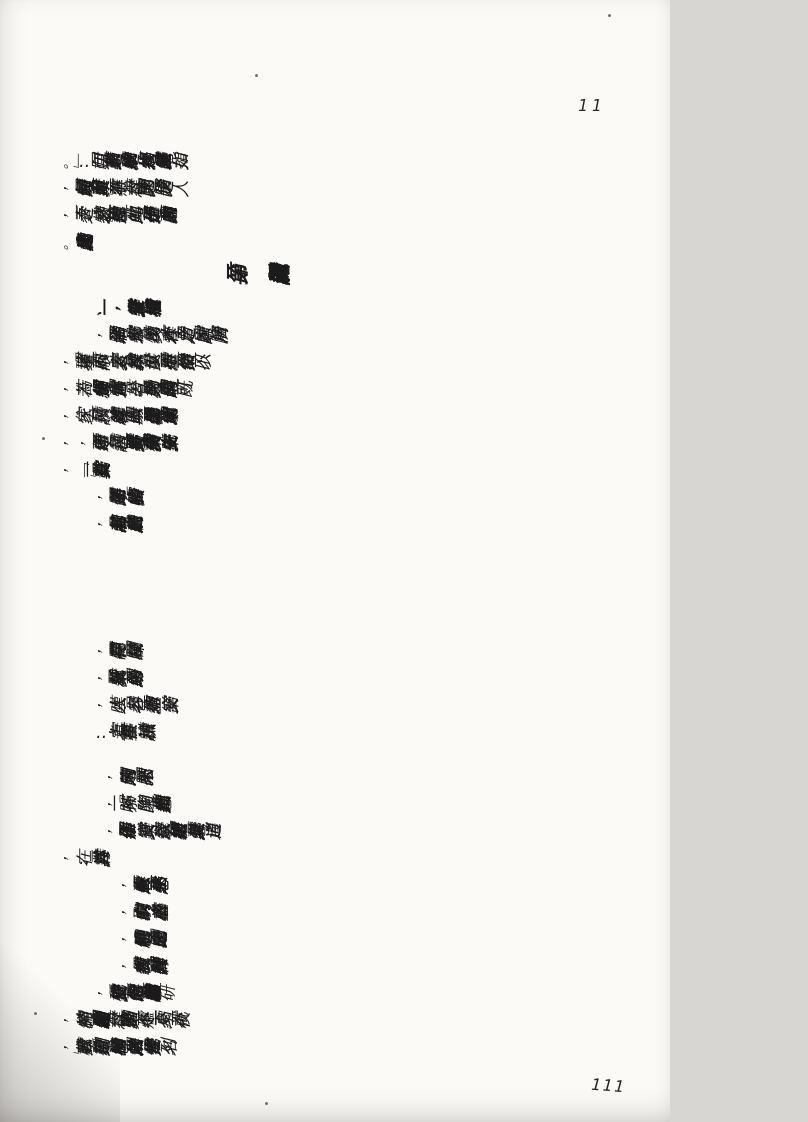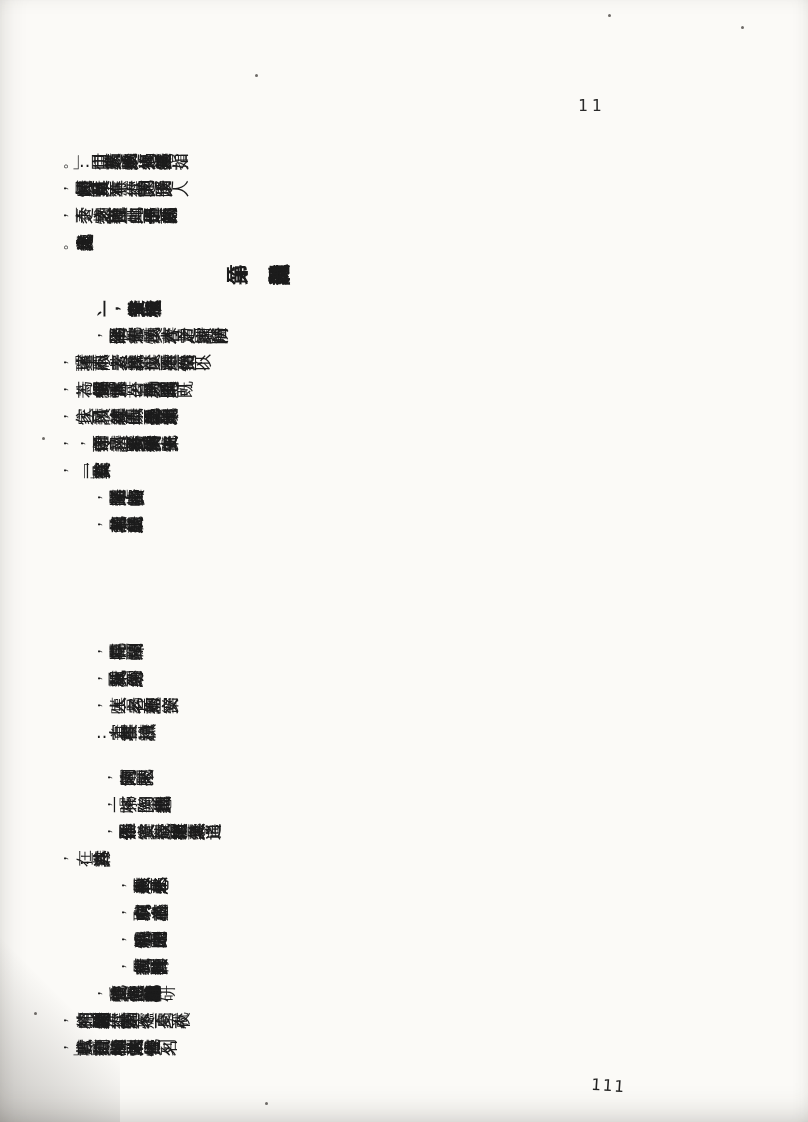--- a/index.html
+++ b/index.html
@@ -1,26 +1,27 @@
 <!DOCTYPE html>
 <html><head>
 <meta charset="utf-8">
 <style>
   html,body{margin:0;padding:0;background:#d8d6d2;}
   .page{
     position:relative;
-    width:808px;height:1122px;
+    width:670px;height:1122px;
     background:#fbfaf7;
     overflow:hidden;
     font-family:"DejaVu Sans", sans-serif;
     color:#1c1c1c;
     box-shadow: inset 0 -26px 34px -28px rgba(60,55,50,.35),
                 inset 26px 0 30px -30px rgba(60,55,50,.22),
                 inset -14px 0 22px -20px rgba(60,55,50,.15),
                 inset 0 14px 22px -20px rgba(60,55,50,.12);
+    font-style: italic;
   }
   
   .corner-shade{
     position:absolute;left:0;bottom:0;width:120px;height:220px;
     background:linear-gradient(45deg, rgba(70,65,60,.30) 0%, rgba(70,65,60,0) 55%);
     pointer-events:none;
   }
   
   .rot-outer{
     position:absolute;left:62px;top:148px;width:700px;height:945px;

